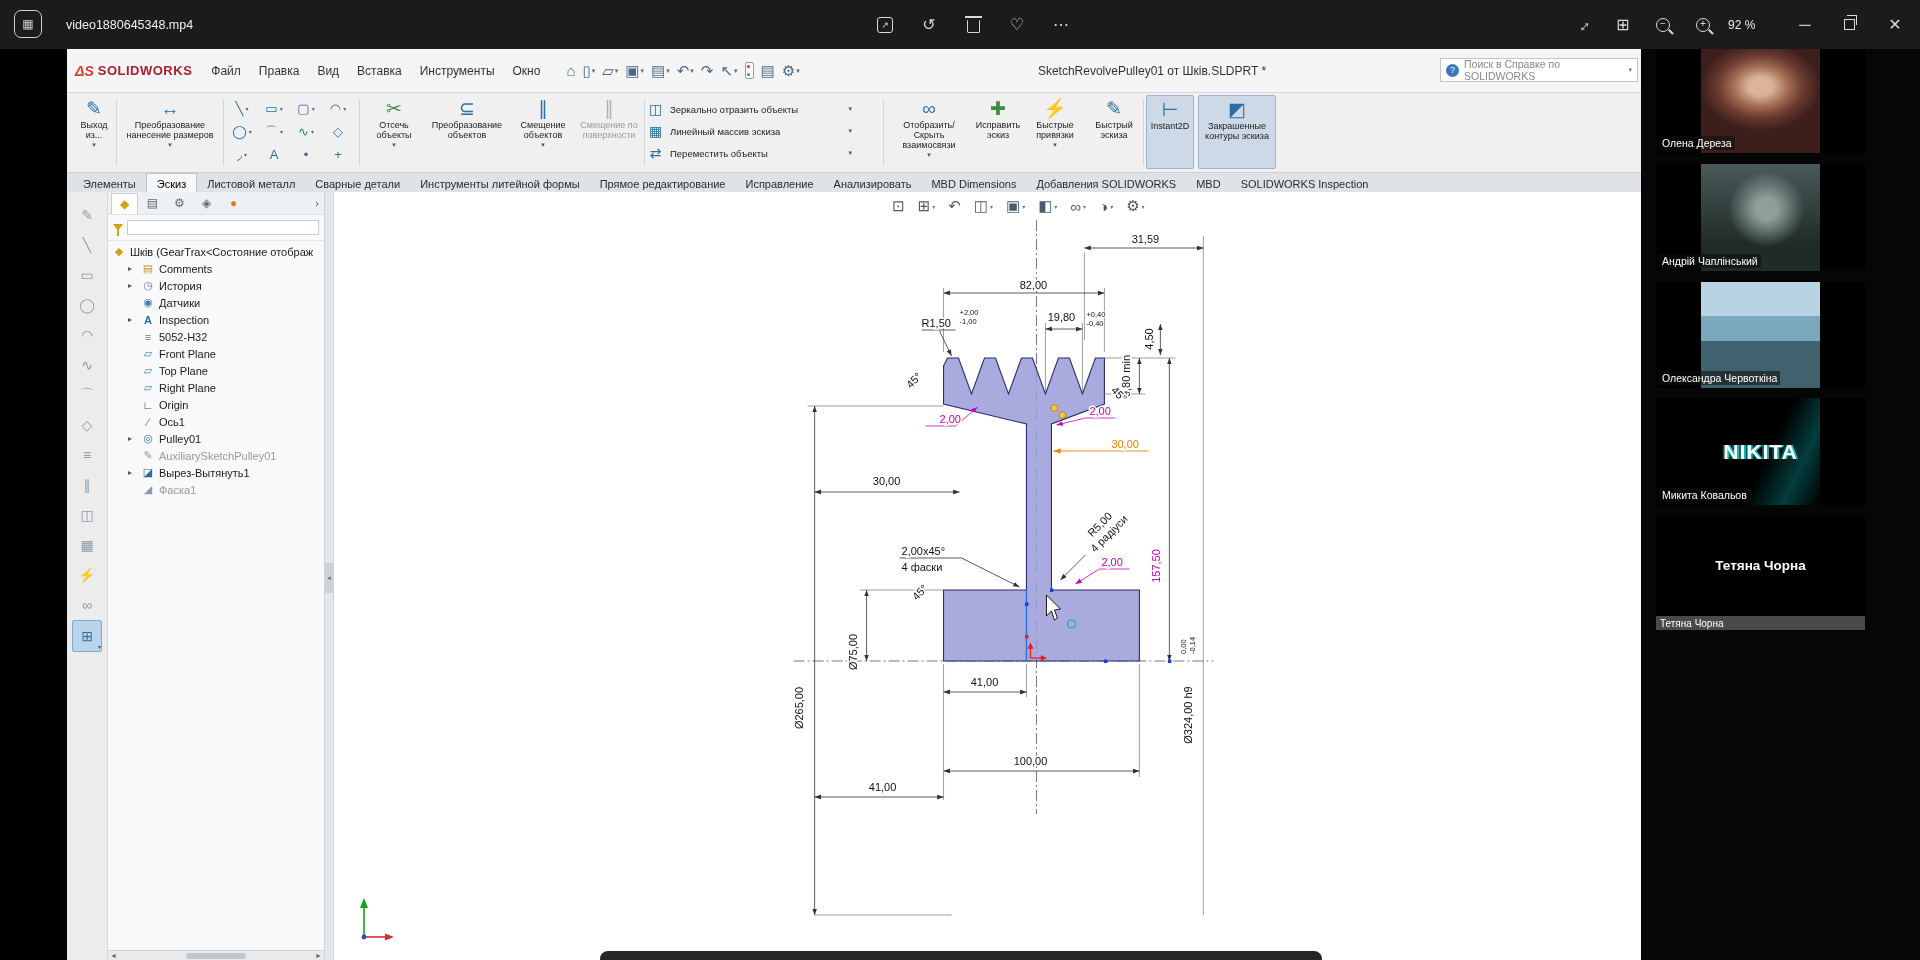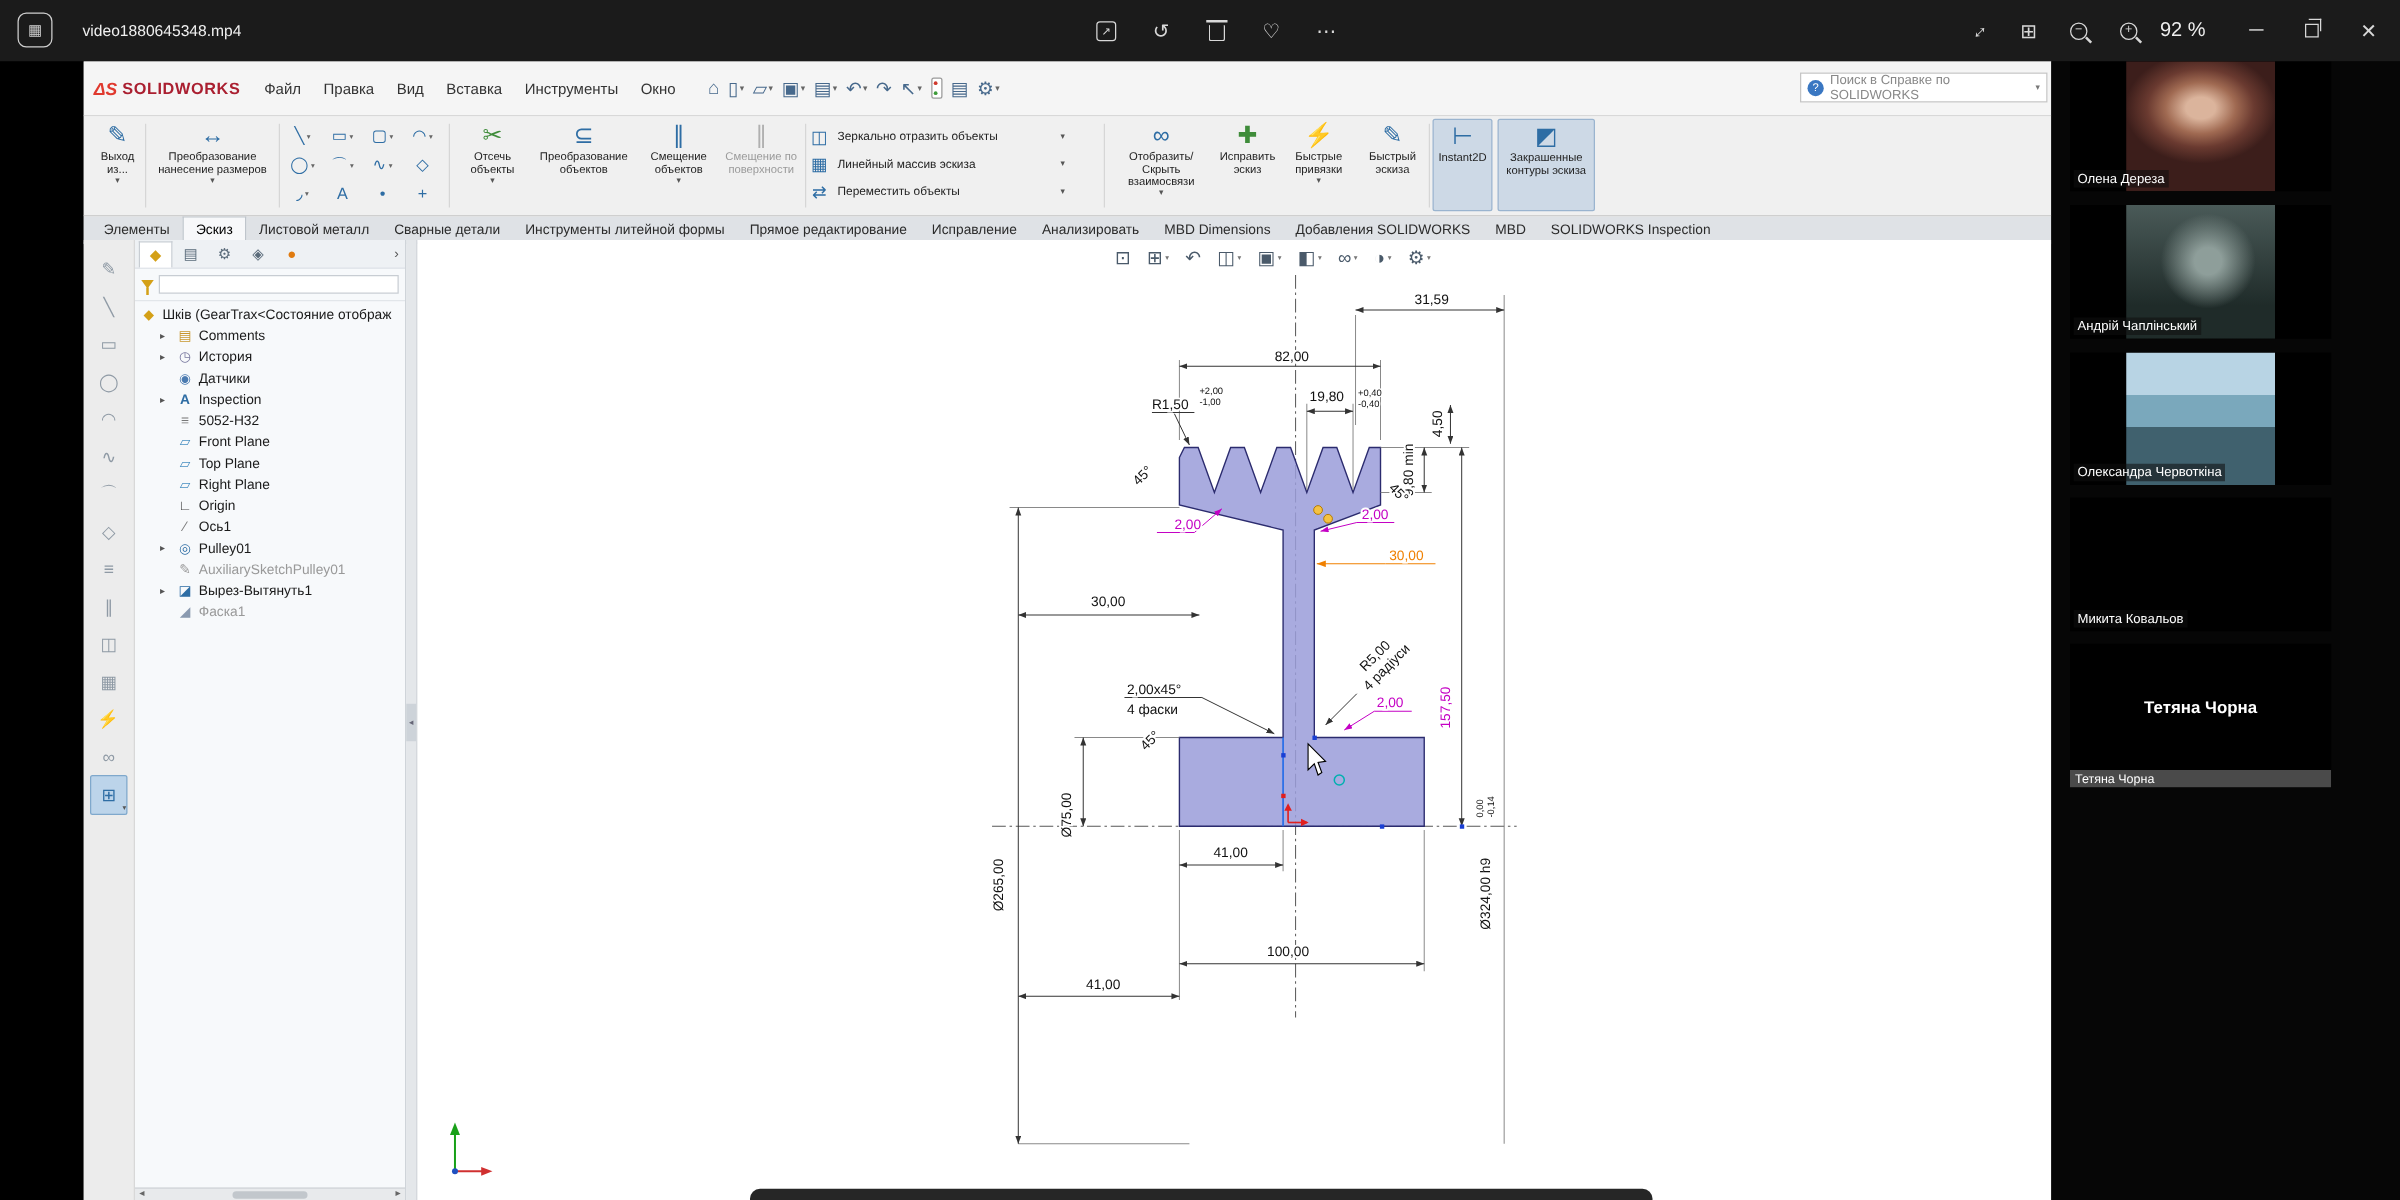--- a/index.html
+++ b/index.html
@@ -10,21 +10,21 @@
   .appicon{position:absolute;left:14px;top:10px;width:26px;height:26px;border:1.6px solid #cfcfcf;border-radius:7px;display:flex;align-items:center;justify-content:center;font-size:12px;color:#cfcfcf;}
   .vtitle{position:absolute;left:66px;top:0;height:49px;display:flex;align-items:center;font-size:12.5px;color:#f0f0f0;}
   .tbgroup{position:absolute;top:0;height:49px;display:flex;align-items:center;}
   .tbbtn{width:34px;height:49px;display:flex;align-items:center;justify-content:center;color:#d8d8d8;font-size:16px;cursor:default;}
   .boxarrow{width:14px;height:14px;border:1.5px solid #d8d8d8;border-radius:3px;display:flex;align-items:center;justify-content:center;font-size:9px;color:#d8d8d8;}
   .trashicon{width:11px;height:12px;border:1.5px solid #d8d8d8;border-top:none;border-radius:1px 1px 2px 2px;position:relative;margin-top:4px;}
   .trashicon::before{content:"";position:absolute;left:-3px;right:-3px;top:-4px;height:1.8px;background:#d8d8d8;}
   .diag{transform:rotate(-45deg);display:inline-block;}
   .mag{position:relative;width:12px;height:12px;border:1.6px solid #d8d8d8;border-radius:50%;font-size:10px;line-height:10px;text-align:center;color:#d8d8d8;}
   .mag::after{content:"";position:absolute;width:6px;height:1.6px;background:#d8d8d8;transform:rotate(45deg);right:-5px;bottom:-2px;}
-  .zoomtext{position:absolute;top:0;height:49px;display:flex;align-items:center;font-size:16px;color:#eee;}
+  .zoomtext{position:absolute;top:0;height:49px;display:flex;align-items:center;font-size:12px;color:#eee;}
   .restoreicon{width:9px;height:9px;border:1.4px solid #d8d8d8;position:relative;}
   .restoreicon::before{content:"";position:absolute;left:2px;top:-5px;width:9px;height:9px;border:1.4px solid #d8d8d8;border-left:none;border-bottom:none;}
   
   #sw{position:absolute;left:67px;top:49px;width:1574px;height:911px;background:#f0f0f0;z-index:10;}
   .menubar{position:relative;height:43px;background:#f5f5f5;border-bottom:1px solid #d8d8d8;display:flex;align-items:center;}
   .brand{display:flex;align-items:center;gap:4px;padding:0 10px 0 8px;}
   .ds{color:#e0392e;font-weight:bold;font-style:italic;font-size:14px;}
   .swname{color:#aa1f30;font-weight:bold;font-size:13px;letter-spacing:.5px;}
   .menu{font-size:12px;color:#333;padding:0 9px;height:43px;display:flex;align-items:center;}
   .mtools{display:flex;align-items:center;gap:1px;margin-left:14px;}
@@ -218,20 +218,21 @@
           <span class="stoplight"></span>
         </span>
       <span class="mtb">
           <i>▤</i>
         </span>
       <span class="mtb">
           <i>⚙</i>
           <i class="crt">▾</i>
         </span>
     </span>
+    <span class="doctitle">SketchRevolvePulley01 от Шків.SLDPRT *</span>
     <span class="search">
       <span class="qmark">
           <i>?</i>
         </span>
       <i>Поиск в Справке по SOLIDWORKS</i>
       <i class="crt">▾</i>
     </span>
   </div>
 
   <div class="cmdmgr">
@@ -719,20 +720,23 @@
   </div>
   <div class="tile" style="top:115px;height:107px;">
     <div class="vid p2"></div>
     <span class="plabel">Андрій Чаплінський</span>
   </div>
   <div class="tile" style="top:233px;height:106px;">
     <div class="vid p3"></div>
     <span class="plabel">Олександра Червоткіна</span>
   </div>
   <div class="tile" style="top:349px;height:107px;">
+    <div class="vid p4">
+      <span class="nikita">NIKITA</span>
+    </div>
     <span class="plabel">Микита Ковальов</span>
   </div>
   <div class="tile" style="top:466px;height:115px;">
     <span class="centername">Тетяна Чорна</span>
     <div class="labelbar lb-gray">Тетяна Чорна</div>
   </div>
 </div>
 
 <div id="pill"></div>
 

